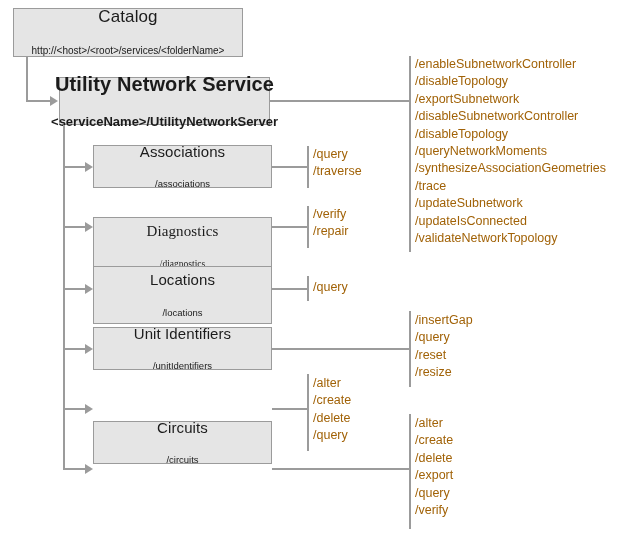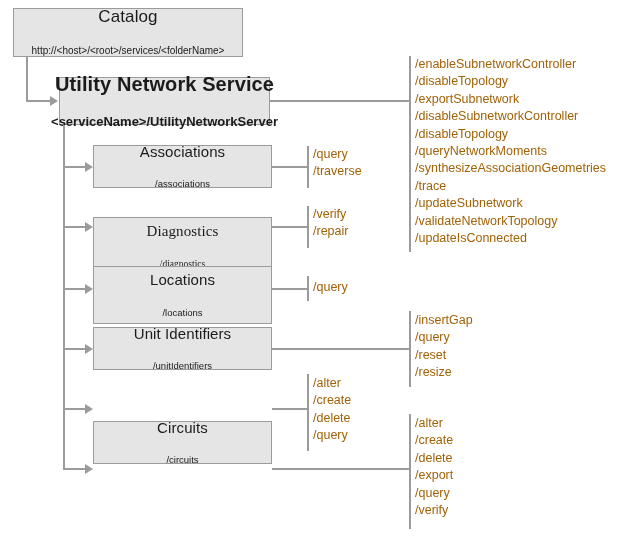--- a/index.html
+++ b/index.html
@@ -94,22 +94,22 @@
   <div class="oplist" style="left:415px; top:56px;">
       <span class="op">/enableSubnetworkController</span>
       <span class="op">/disableTopology</span>
       <span class="op">/exportSubnetwork</span>
       <span class="op">/disableSubnetworkController</span>
       <span class="op">/disableTopology</span>
       <span class="op">/queryNetworkMoments</span>
       <span class="op">/synthesizeAssociationGeometries</span>
       <span class="op">/trace</span>
       <span class="op">/updateSubnetwork</span>
+      <span class="op">/updateIsConnected</span>
       <span class="op">/validateNetworkTopology</span>
-      <span class="op">/updateIsConnected</span>
     </div>
 
   <div class="vline" style="left:63px; top:125px; height:344px;"></div>
 
   <div class="hline" style="left:63px; top:166px; width:22px;"></div>
   <div class="arrow" style="left:85px; top:162px;"></div>
   <div class="node child" style="left:93px; top:145px; width:179px; height:43px;">
     <div class="title">Associations</div>
     <div class="path">/associations</div>
   </div>

